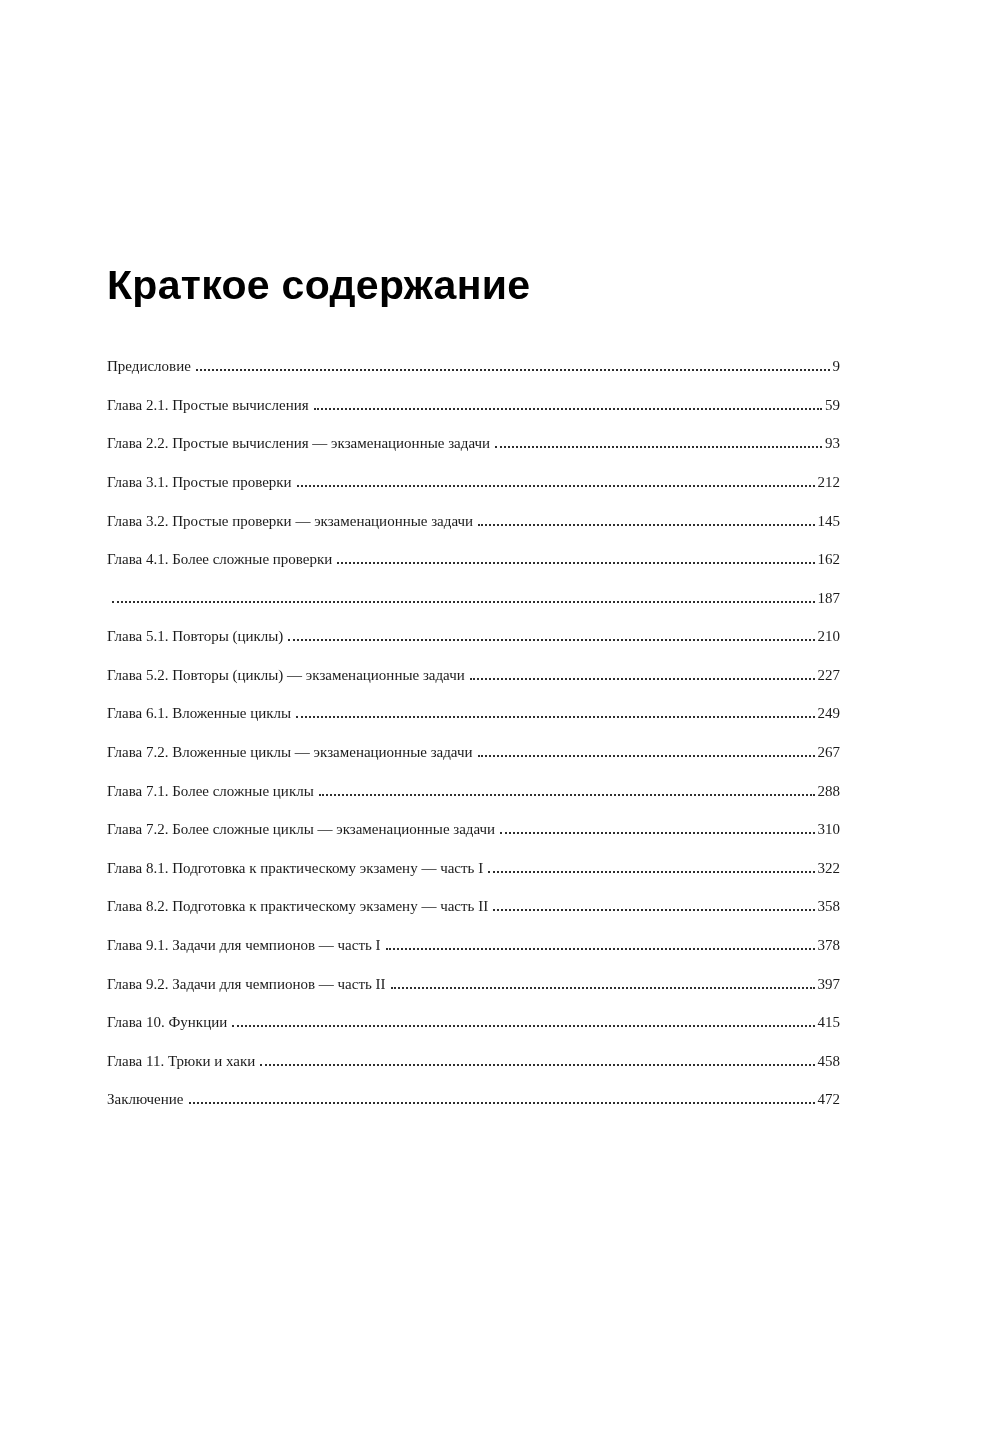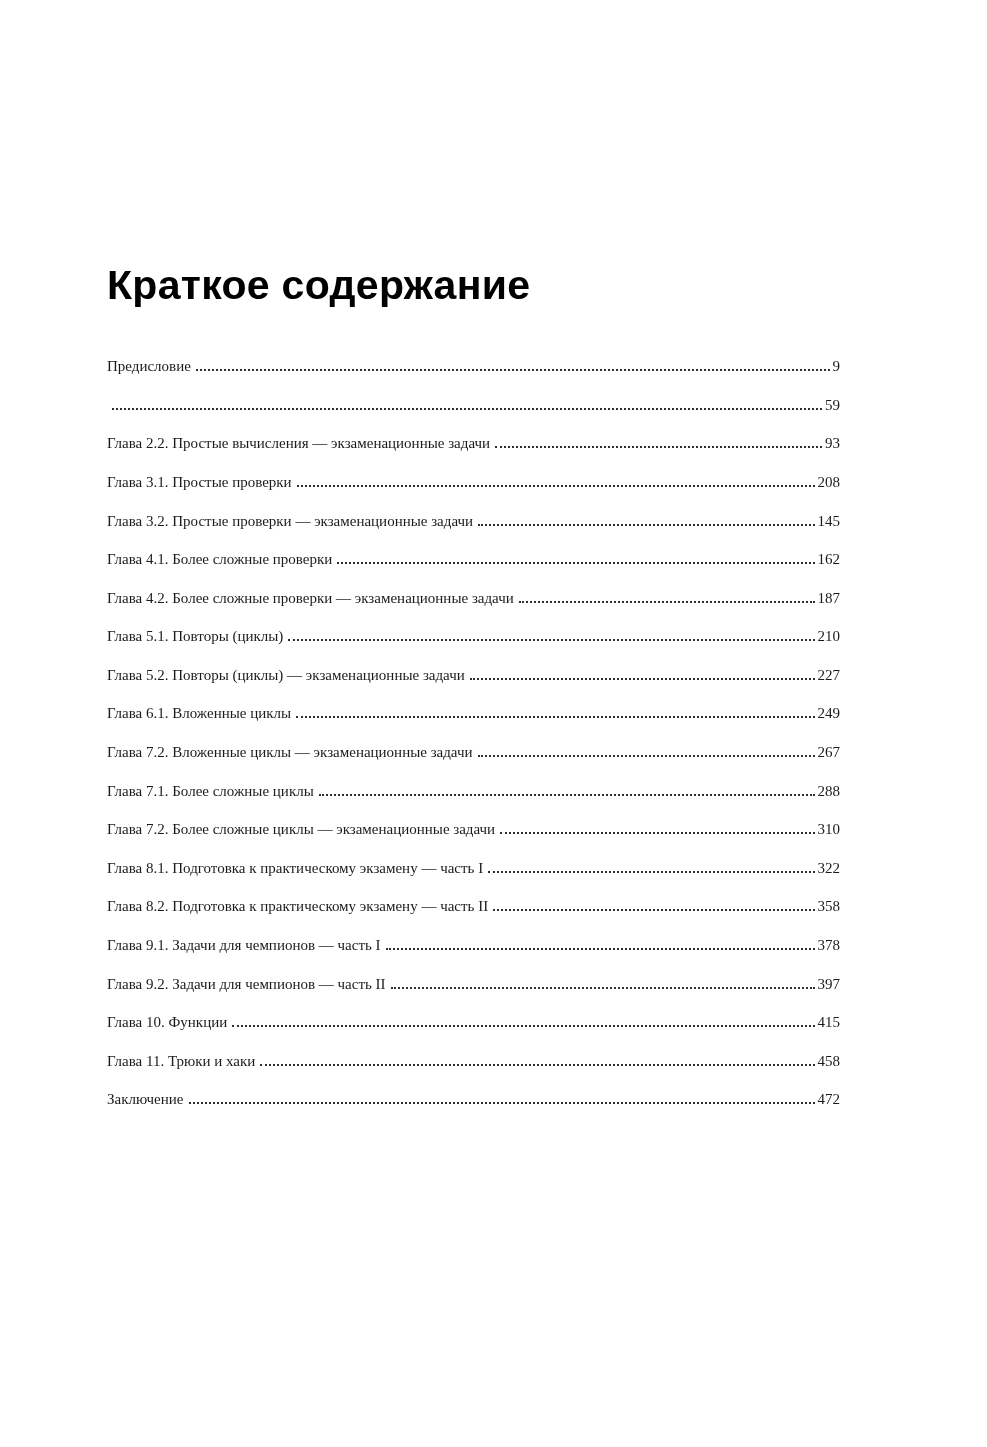--- a/index.html
+++ b/index.html
@@ -51,45 +51,45 @@
 
 <div class="page">
   <h1 class="doc-title">Краткое содержание</h1>
   <div class="toc-list">
       <div class="toc-row">
         <span class="toc-label">Предисловие</span>
         <span class="toc-dots"></span>
         <span class="toc-page">9</span>
       </div>
       <div class="toc-row">
+        <span class="toc-label">Глава 2.1. Простые вычисления</span>
         <span class="toc-dots"></span>
         <span class="toc-page">59</span>
       </div>
       <div class="toc-row">
         <span class="toc-label">Глава 2.2. Простые вычисления — экзаменационные задачи</span>
         <span class="toc-dots"></span>
         <span class="toc-page">93</span>
       </div>
       <div class="toc-row">
         <span class="toc-label">Глава 3.1. Простые проверки</span>
         <span class="toc-dots"></span>
-        <span class="toc-page">208</span>
+        <span class="toc-page">212</span>
       </div>
       <div class="toc-row">
         <span class="toc-label">Глава 3.2. Простые проверки — экзаменационные задачи</span>
         <span class="toc-dots"></span>
         <span class="toc-page">145</span>
       </div>
       <div class="toc-row">
         <span class="toc-label">Глава 4.1. Более сложные проверки</span>
         <span class="toc-dots"></span>
         <span class="toc-page">162</span>
       </div>
       <div class="toc-row">
-        <span class="toc-label">Глава 4.2. Более сложные проверки — экзаменационные задачи</span>
         <span class="toc-dots"></span>
         <span class="toc-page">187</span>
       </div>
       <div class="toc-row">
         <span class="toc-label">Глава 5.1. Повторы (циклы)</span>
         <span class="toc-dots"></span>
         <span class="toc-page">210</span>
       </div>
       <div class="toc-row">
         <span class="toc-label">Глава 5.2. Повторы (циклы) — экзаменационные задачи</span>

